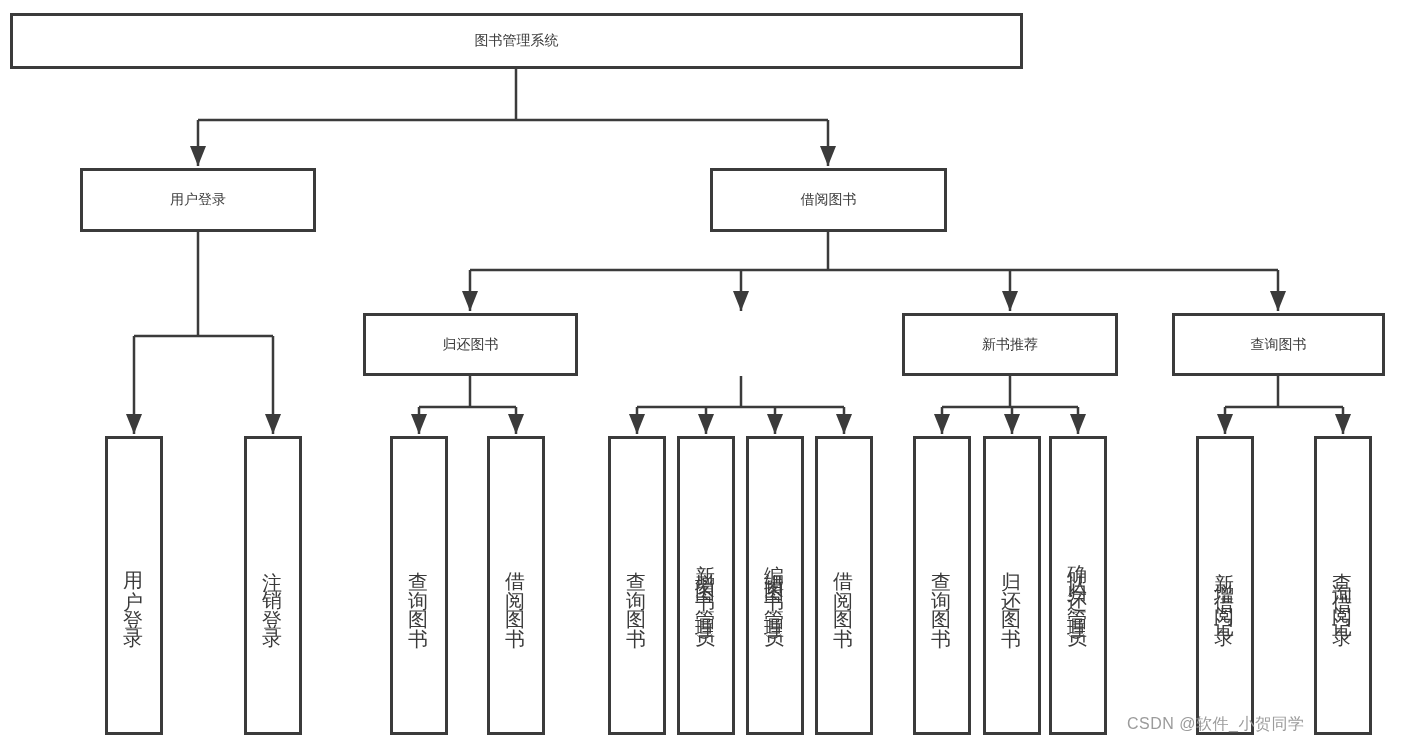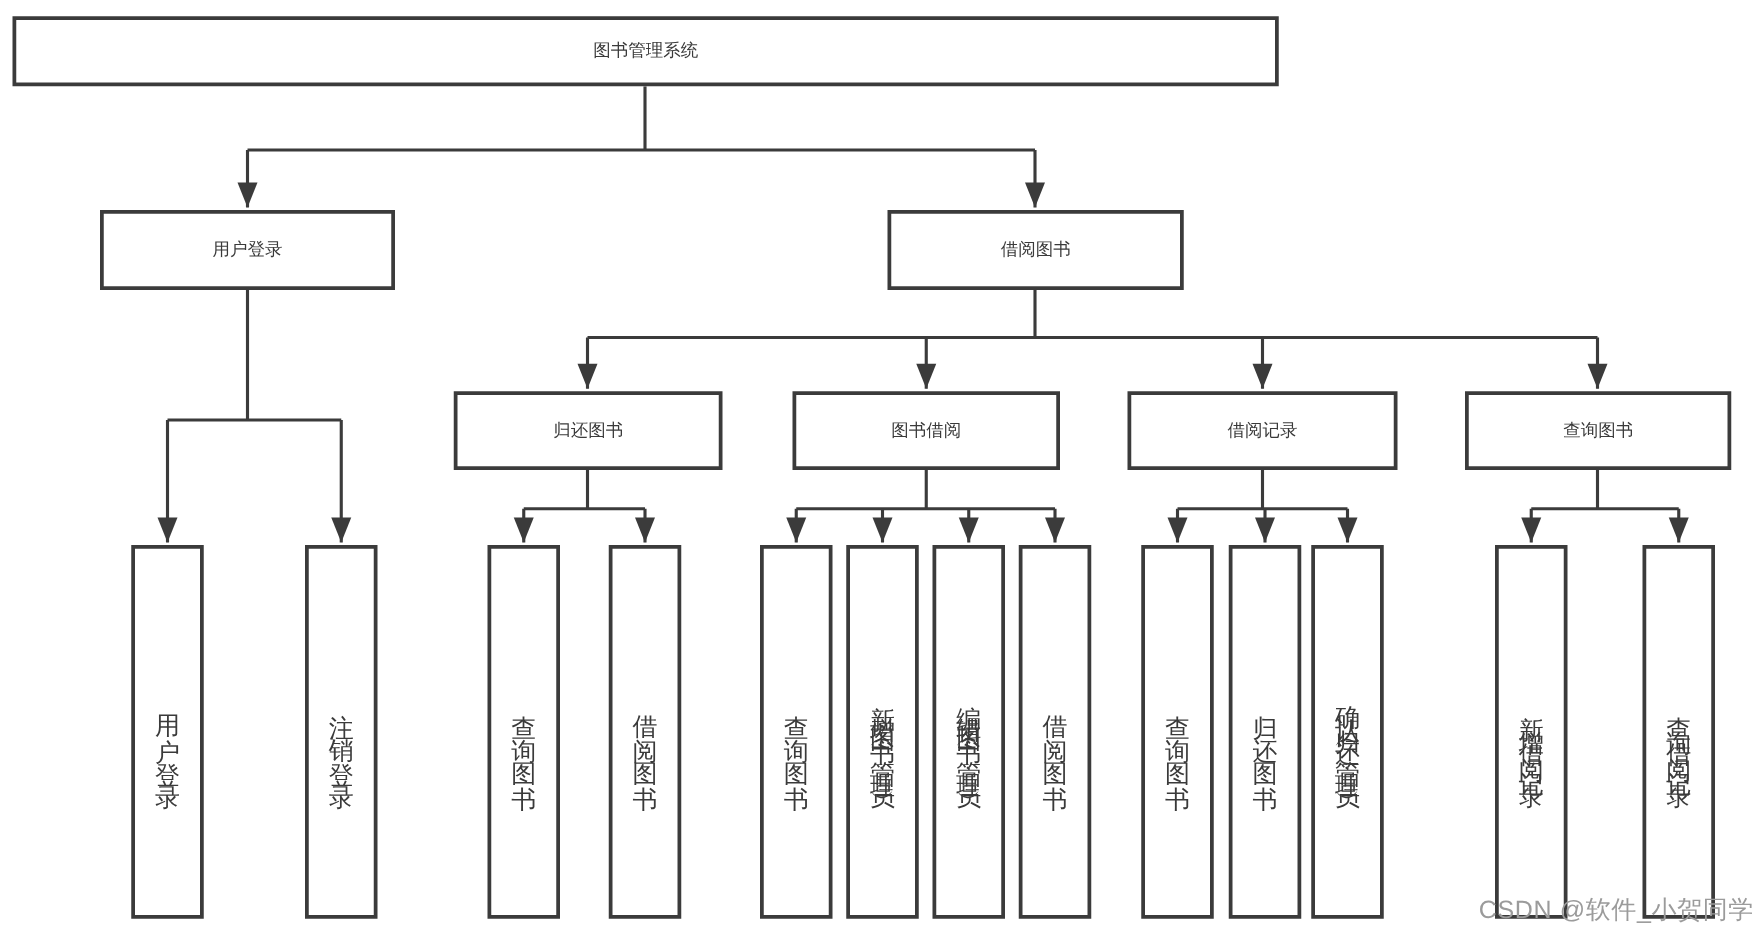--- a/index.html
+++ b/index.html
@@ -20,22 +20,22 @@
   .leaf{font-size:20px;}
   .leaf .vtext{
     writing-mode:vertical-rl;
     text-orientation:mixed;
     white-space:nowrap;
   }
   .ls-short{letter-spacing:19px;margin-top:16px;}
   .ls-med{letter-spacing:11px;margin-top:9px;}
   .ls-long{letter-spacing:9px;margin-top:7px;}
   .watermark{
-    position:absolute;left:1183px;top:714px;
-    font-size:20px;color:#9b9b9b;white-space:nowrap;
+    position:absolute;left:1127px;top:714px;
+    font-size:16px;color:#9b9b9b;white-space:nowrap;
     z-index:6;letter-spacing:0.5px;
   }
 </style>
 </head>
 <body>
 
 <div class="canvas">
 
   <svg class="connectors" viewBox="0 0 1405 747" fill="none" stroke="#3b3b3b" stroke-width="2.5">
     <defs>
@@ -106,25 +106,22 @@
   <div class="node" style="left:80px;top:168px;width:236px;height:64px;">
     <span>用户登录</span>
   </div>
   <div class="node" style="left:710px;top:168px;width:237px;height:64px;">
     <span>借阅图书</span>
   </div>
 
   <div class="node" style="left:363px;top:313px;width:215px;height:63px;">
     <span>归还图书</span>
   </div>
-  <div class="node" style="left:634px;top:313px;width:214px;height:63px;">
-    <span>图书借阅</span>
-  </div>
   <div class="node" style="left:902px;top:313px;width:216px;height:63px;">
-    <span>借阅记录</span>
+    <span>新书推荐</span>
   </div>
   <div class="node" style="left:1172px;top:313px;width:213px;height:63px;">
     <span>查询图书</span>
   </div>
 
   <div class="node leaf" style="left:105px;top:436px;width:58px;height:299px;">
     <span class="vtext ls-short">用户登录</span>
   </div>
   <div class="node leaf" style="left:244px;top:436px;width:58px;height:299px;">
     <span class="vtext ls-short">注销登录</span>

